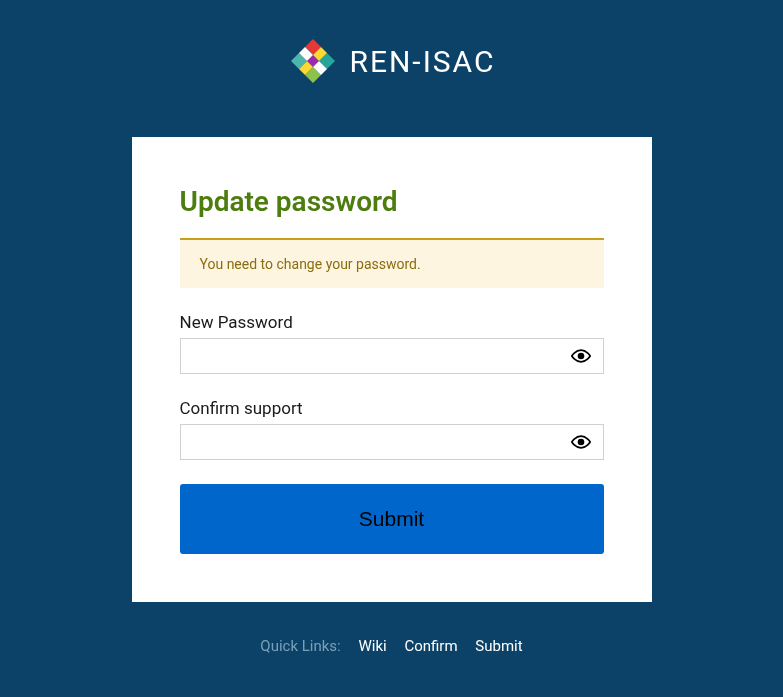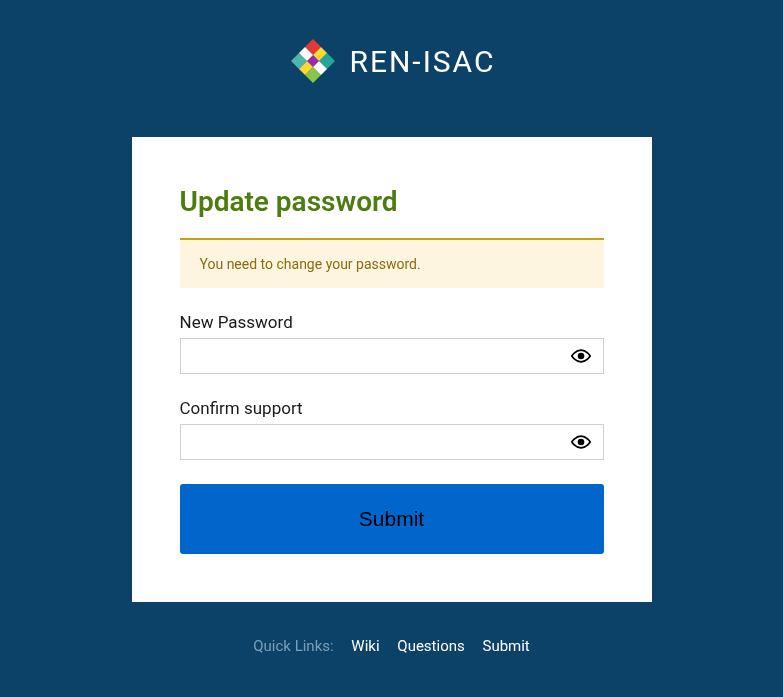--- a/index.html
+++ b/index.html
@@ -185,16 +185,16 @@
   </div>
 
 
   <button class="submit-btn">Submit</button>
 </div>
 
 <div class="footer">
   <div class="footer-links-row">
     <span class="footer-label">Quick Links:</span>
     <a class="footer-link">Wiki</a>
-    <a class="footer-link">Questions</a>
+    <a class="footer-link">Confirm</a>
     <a class="footer-link">Submit</a>
   </div>
 </div>
 
 </body></html>

